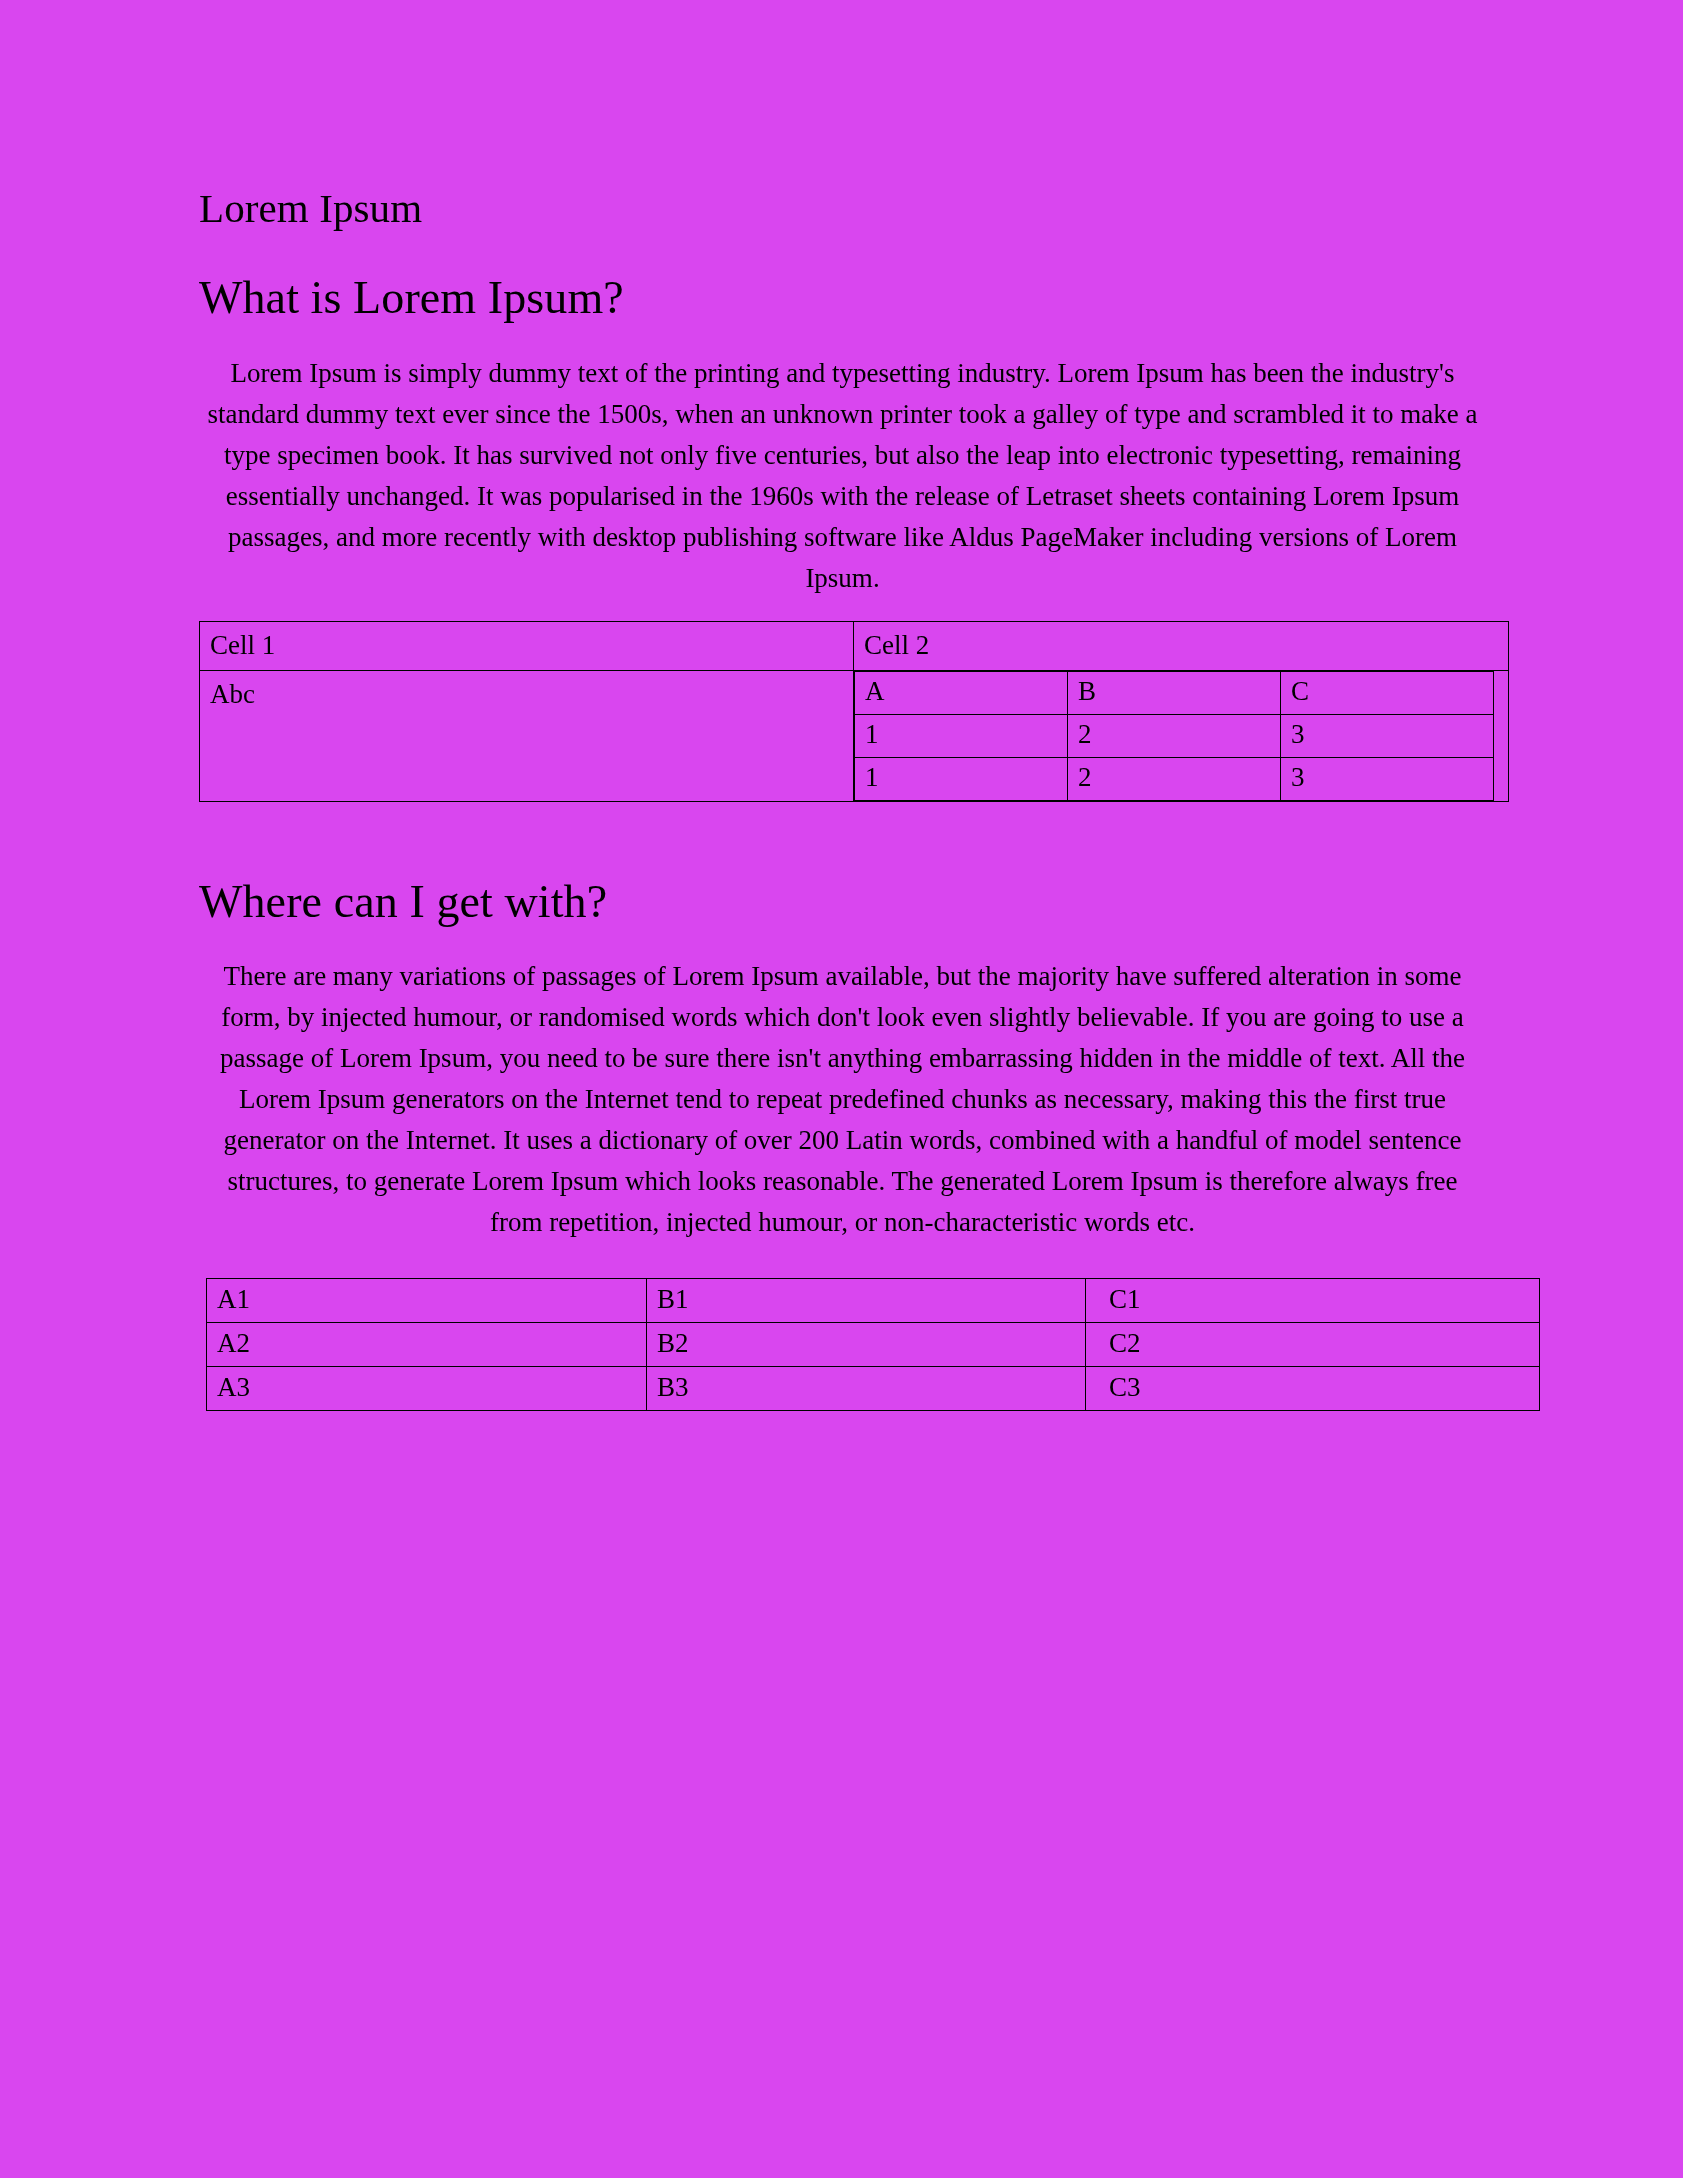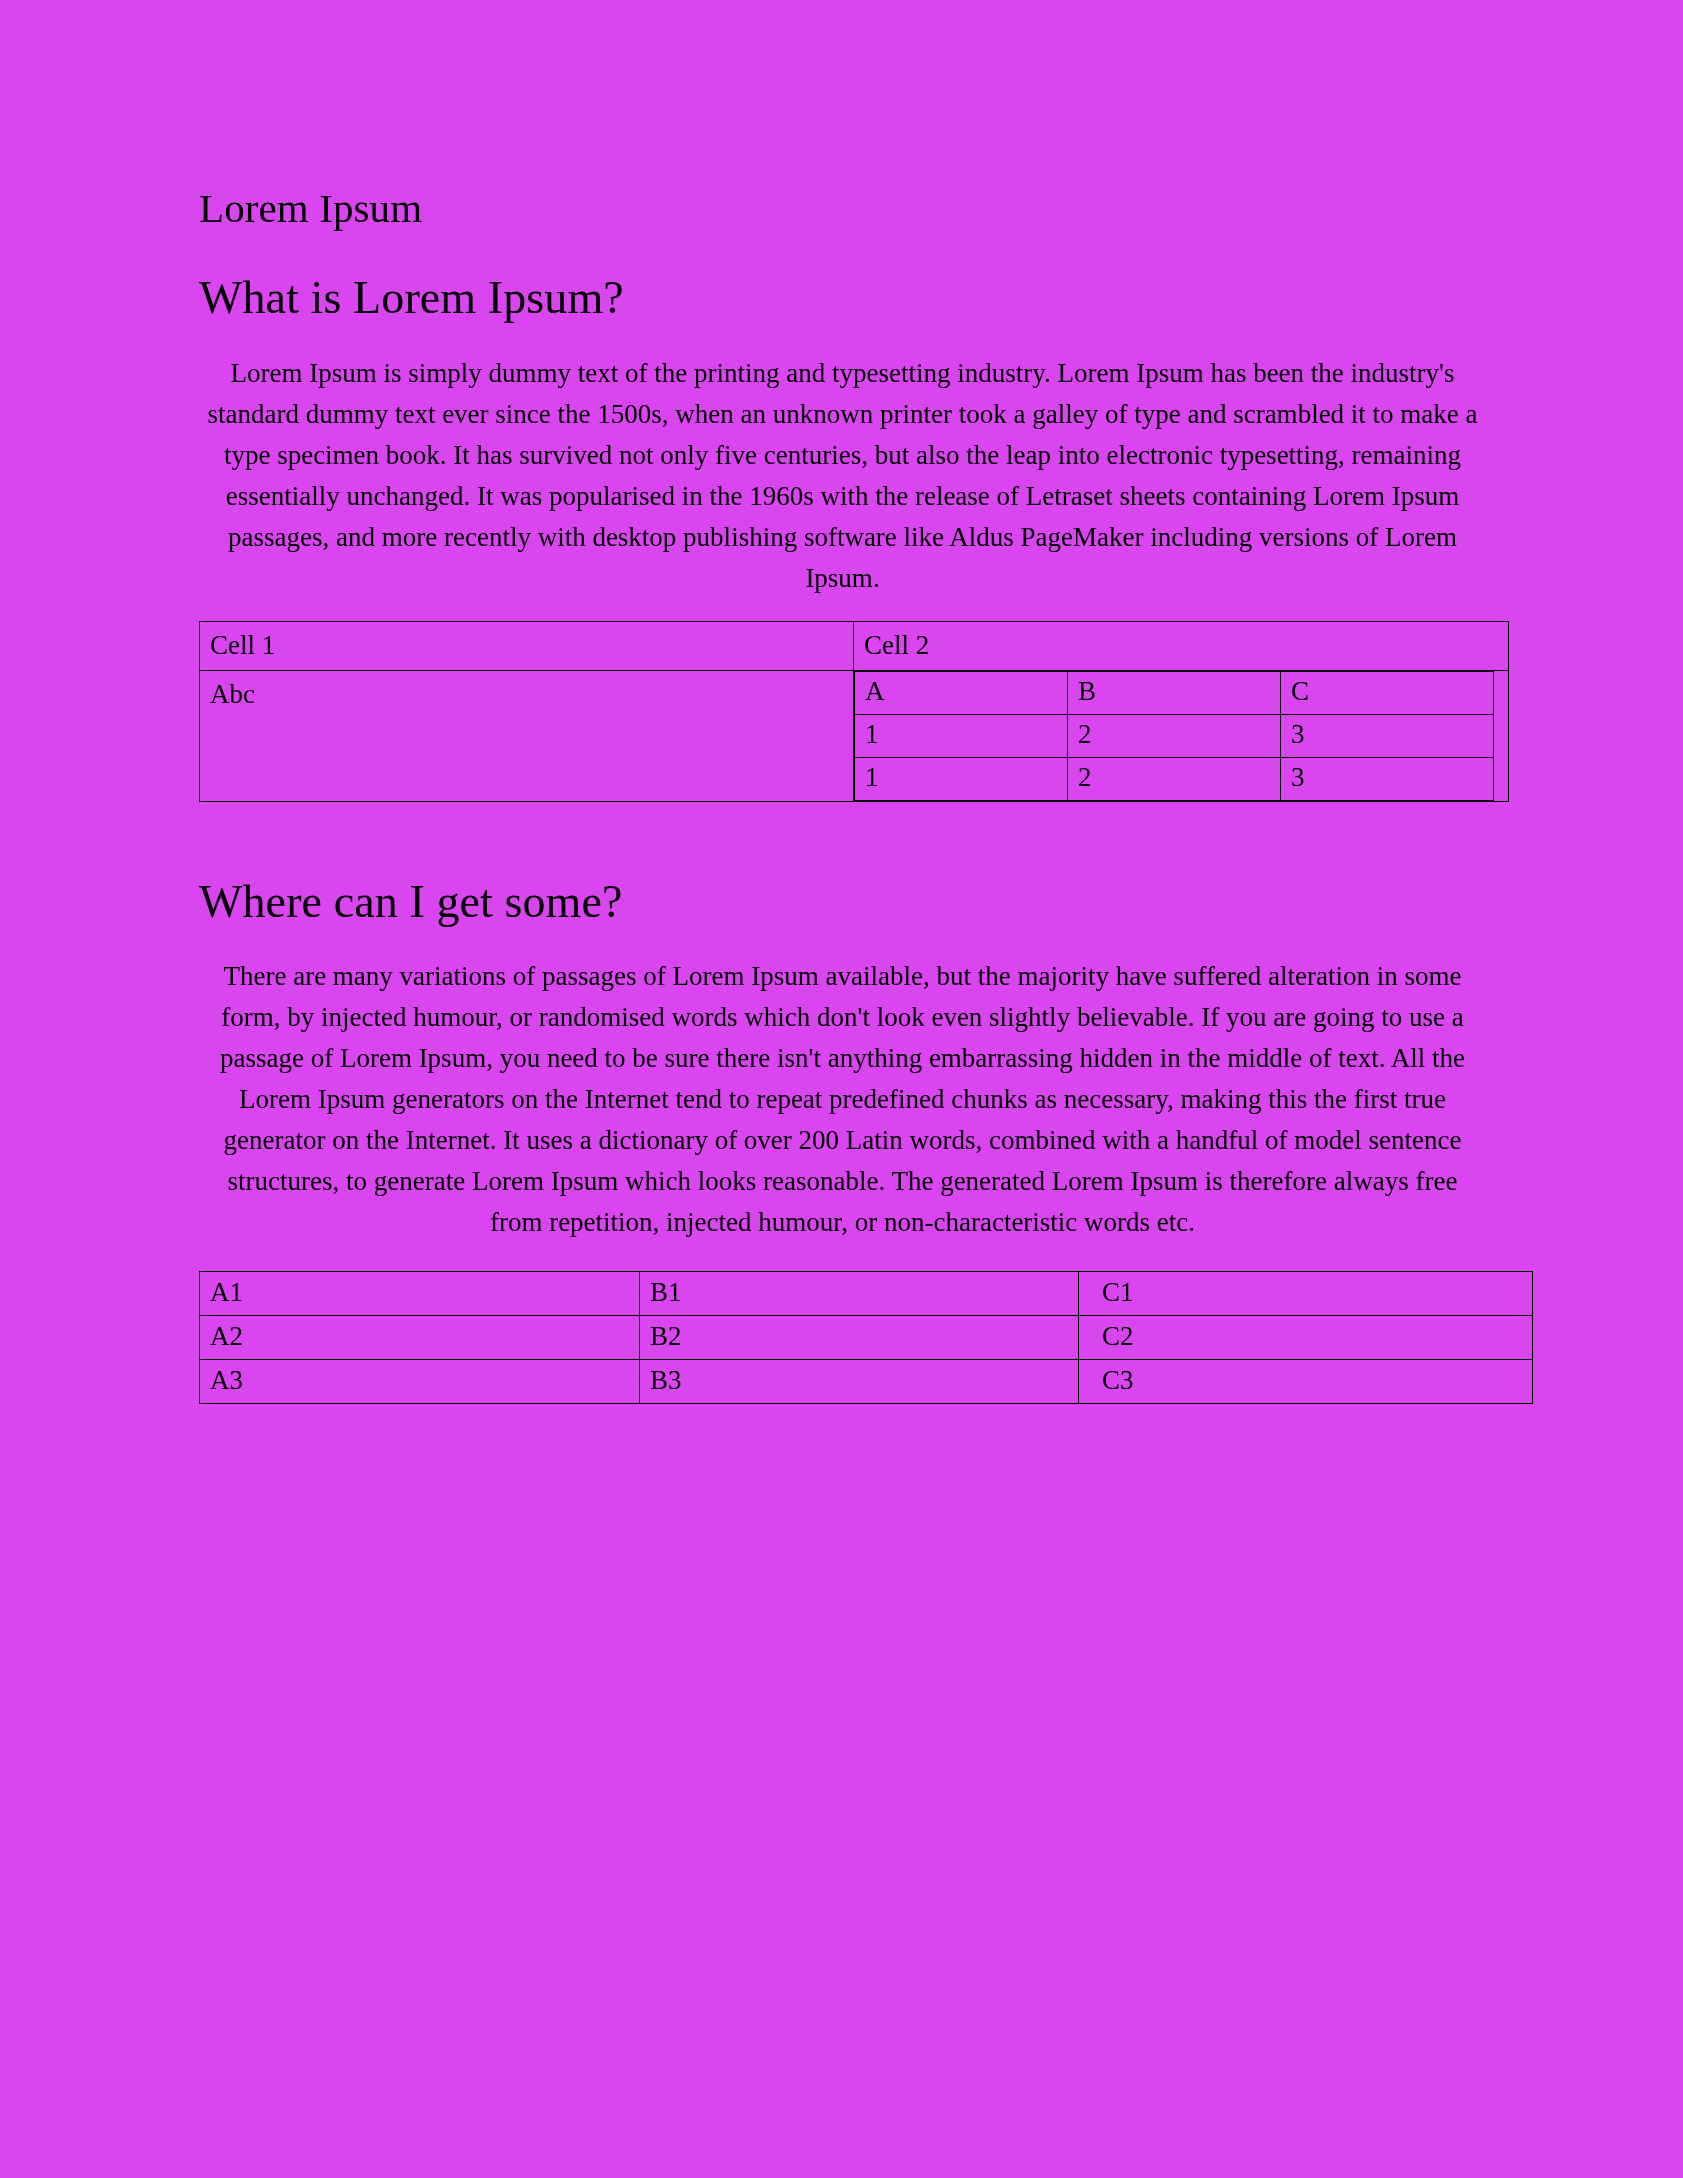--- a/index.html
+++ b/index.html
@@ -96,21 +96,21 @@
     height: 36px;
     padding: 3px 0 3px 10px;
     font-size: 27px;
     line-height: 32px;
     vertical-align: top;
   }
 
   .simple-table {
     width: 1286px;
     border: 1.6px solid #000;
-    margin: 0;
+    margin: 7px;
   }
   .simple-table td {
     border: 1.6px solid #000;
     height: 36px;
     padding: 3px 0 4px 10px;
     font-size: 27px;
     line-height: 34px;
     vertical-align: top;
   }
   .simple-table td.c1 { width: 429px; }
@@ -155,21 +155,21 @@
                 <td>2</td>
                 <td>3</td>
               </tr>
             </tbody>
           </table>
         </td>
       </tr>
     </tbody>
   </table>
 
-  <h2 class="section-heading second">Where can I get some?</h2>
+  <h2 class="section-heading second">Where can I get with?</h2>
 
   <p class="body-paragraph">There are many variations of passages of Lorem Ipsum available, but the majority have suffered alteration in some form, by injected humour, or randomised words which don't look even slightly believable. If you are going to use a passage of Lorem Ipsum, you need to be sure there isn't anything embarrassing hidden in the middle of text. All the Lorem Ipsum generators on the Internet tend to repeat predefined chunks as necessary, making this the first true generator on the Internet. It uses a dictionary of over 200 Latin words, combined with a handful of model sentence structures, to generate Lorem Ipsum which looks reasonable. The generated Lorem Ipsum is therefore always free from repetition, injected humour, or non-characteristic words etc.</p>
 
   <div class="spacer-before-table-2"></div>
 
   <table class="simple-table">
     <tbody>
       <tr>
         <td class="c1">A1</td>
         <td class="c2">B1</td>

